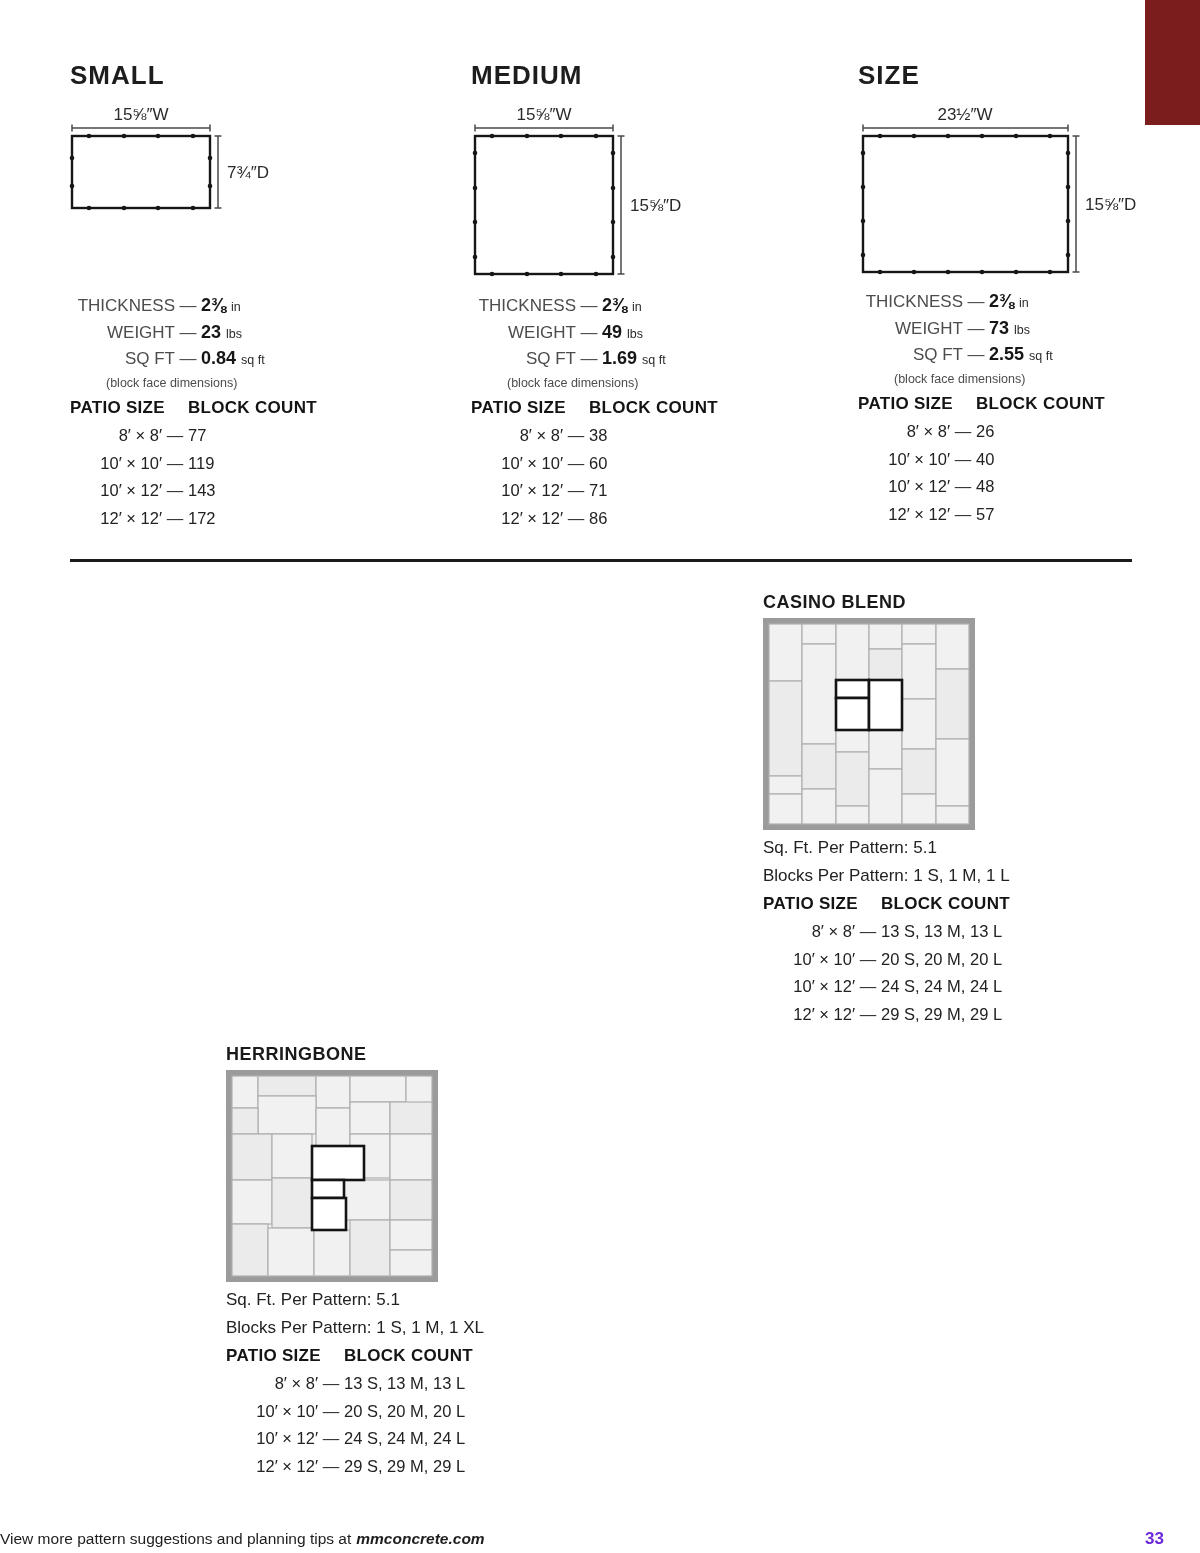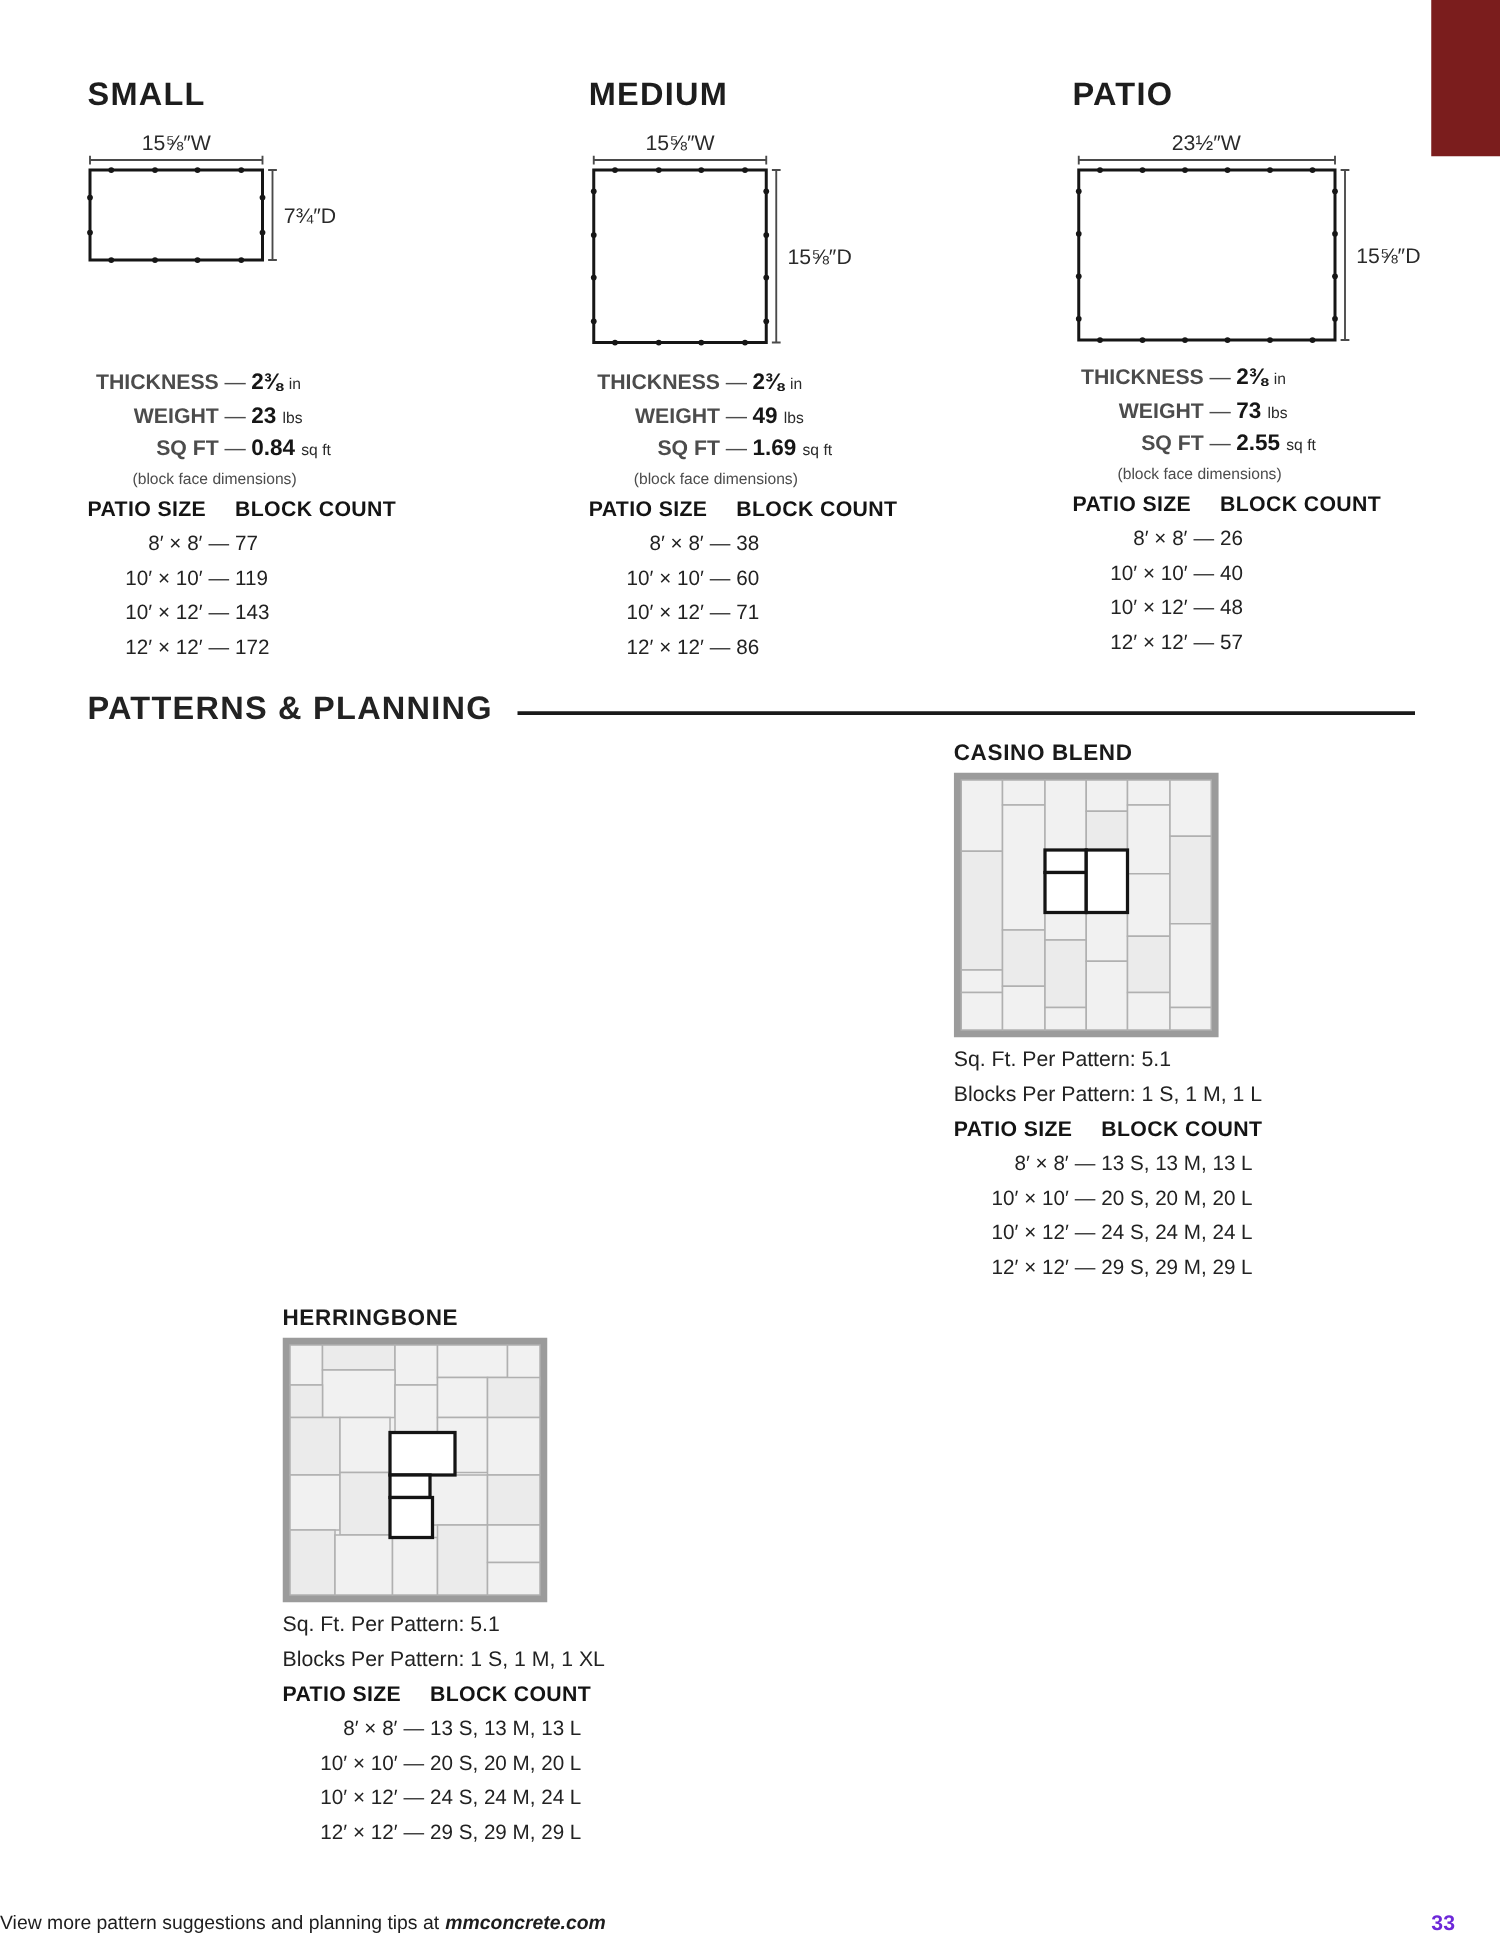--- a/index.html
+++ b/index.html
@@ -14,21 +14,21 @@
   .size-title{position:absolute;top:60px;left:0;margin:0;font-size:26px;font-weight:700;
     letter-spacing:1px;color:#1d1d1d;}
   .block-diagram{position:absolute;top:104px;}
   .block-diagram text{font-family:"Liberation Sans",sans-serif;font-size:17px;fill:#2a2a2a;}
   .block-rect{fill:#ffffff;stroke:#161616;stroke-width:2.4;}
   .dim-line{stroke:#4a4a4a;stroke-width:1.5;fill:none;}
   .notch{fill:#161616;}
 
   .specs{position:absolute;left:0;width:300px;}
   .spec-row{display:grid;grid-template-columns:105px 26px auto;align-items:baseline;height:26.5px;}
-  .spec-label{font-size:17px;color:#4c4c4c;text-align:right;font-weight:bold;}
+  .spec-label{font-size:17px;color:#4c4c4c;text-align:right;}
   .spec-dash{font-size:17px;color:#4c4c4c;text-align:center;}
   .spec-value{font-size:18px;font-weight:700;color:#161616;}
   .spec-unit{font-size:12.5px;font-weight:400;color:#2a2a2a;margin-left:5px;}
   .spec-note{font-size:12.5px;color:#4c4c4c;margin-left:36px;margin-top:1px;}
 
   .data-table{position:absolute;left:0;width:330px;}
   .t-head{display:grid;grid-template-columns:118px auto;font-size:17px;font-weight:700;
     letter-spacing:0.3px;color:#141414;height:22px;}
   .t-rows{margin-top:6px;}
   .t-row{display:grid;grid-template-columns:92px 26px auto;align-items:baseline;height:27.5px;
@@ -246,21 +246,21 @@
         <div class="t-row">
             <span class="t-size">12′ × 12′</span>
             <span class="t-dash">—</span>
             <span class="t-count">86</span>
           </div>
       </div>
     </div>
   </section>
 
   <section class="size-col" style="left:858px;">
-    <h2 class="size-title">PATIO</h2>
+    <h2 class="size-title">SIZE</h2>
     <svg class="block-diagram" style="left:-4px;" width="310" height="190" viewBox="0 0 310 190">
       <text x="111" y="16" text-anchor="middle">23½″W</text>
       <path class="dim-line" d="M9 24 H214 M9 20.5 V27.5 M214 20.5 V27.5"></path>
       <rect class="block-rect" x="9" y="32" width="205" height="136"></rect>
       <circle class="notch" cx="26" cy="32" r="2.3"></circle>
         <circle class="notch" cx="60" cy="32" r="2.3"></circle>
       <circle class="notch" cx="94" cy="32" r="2.3"></circle>
         <circle class="notch" cx="128" cy="32" r="2.3"></circle>
       <circle class="notch" cx="162" cy="32" r="2.3"></circle>
         <circle class="notch" cx="196" cy="32" r="2.3"></circle>
@@ -323,21 +323,20 @@
         <div class="t-row">
             <span class="t-size">12′ × 12′</span>
             <span class="t-dash">—</span>
             <span class="t-count">57</span>
           </div>
       </div>
     </div>
   </section>
 
   <div class="patterns-heading">
-    <h1>PATTERNS &amp; PLANNING</h1>
     <div class="rule"></div>
   </div>
 
 
   <section class="pattern-sec pattern-sec-casino">
     <h3 class="pattern-title">CASINO BLEND</h3>
     <svg class="pattern-diagram" width="212" height="212" viewBox="0 0 212 212">
       <rect class="diagram-frame" x="0" y="0" width="212" height="212"></rect>
       <rect class="diagram-bg" x="6" y="6" width="200" height="200"></rect>
       <rect class="tile" x="6" y="6" width="33" height="57"></rect>

